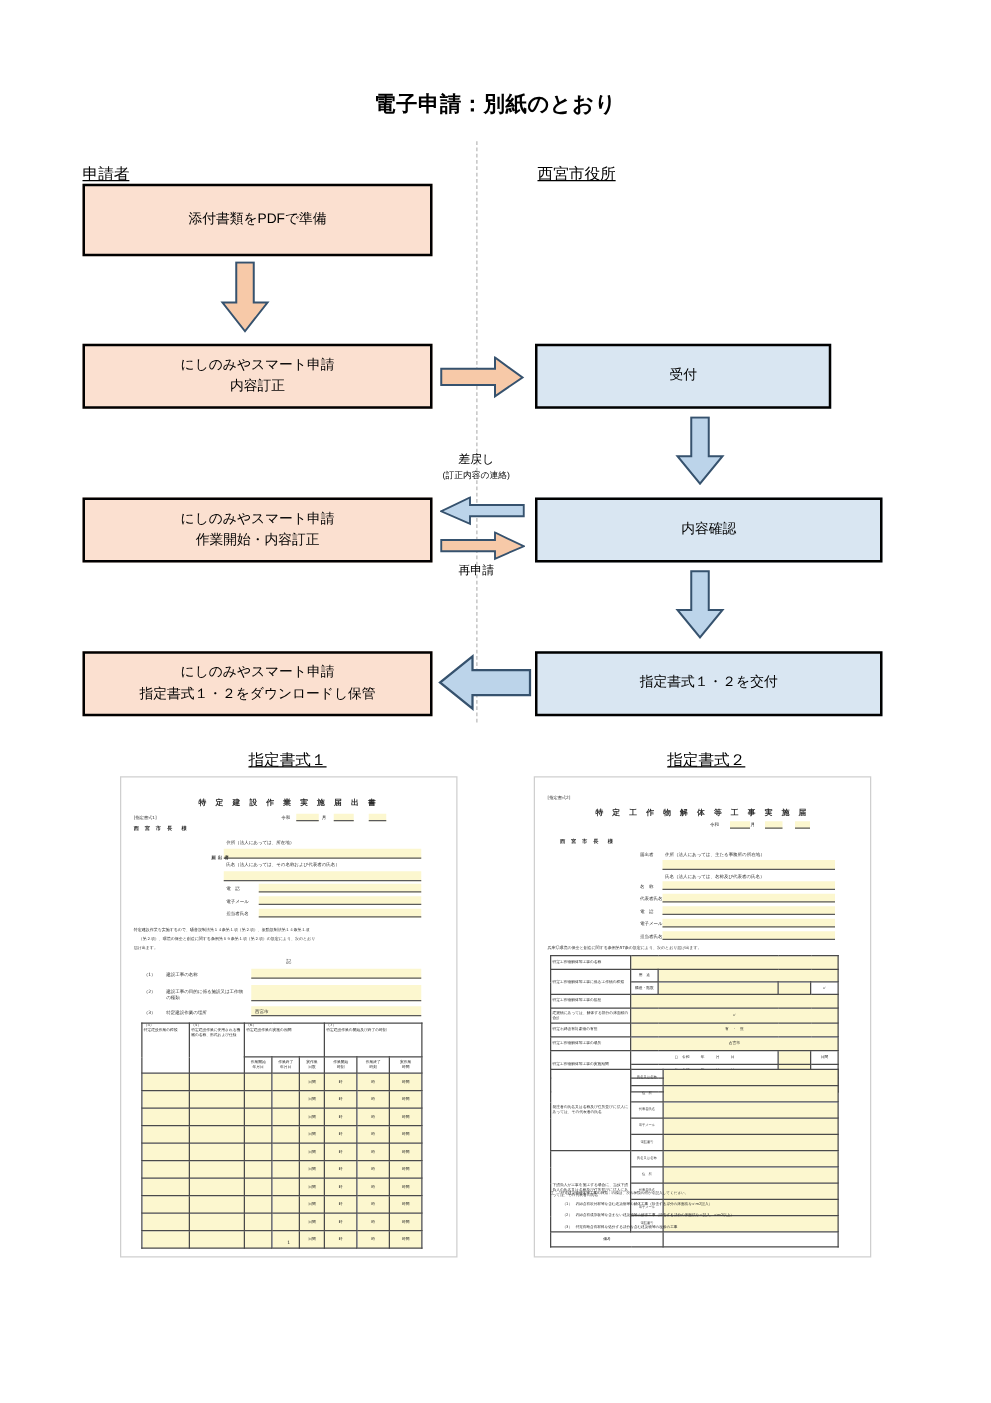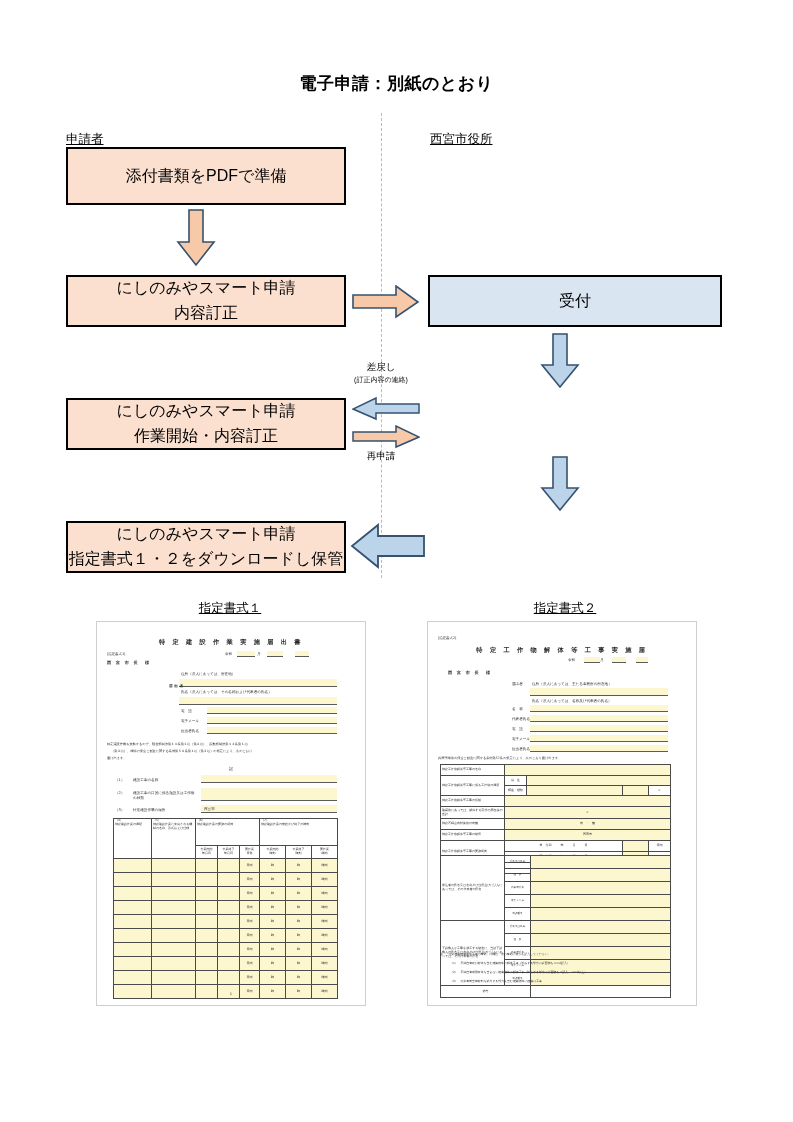--- a/index.html
+++ b/index.html
@@ -55,37 +55,37 @@
 
   
   .pbox {
     position: absolute;
     box-sizing: border-box;
     border: 2px solid #000000;
     display: flex;
     flex-direction: column;
     align-items: center;
     justify-content: center;
-    font-size: 16px;
+    font-size: 11px;
     line-height: 1.55;
     text-align: center;
     padding: 2px 4px;
   }
   .pbox.peach { background: #fbe0d0; }
   .pbox.blue  { background: #d9e6f2; }
   .pbox .ln { white-space: nowrap; }
 
   
   #box-prepare   { left: 66px; top: 147px; width: 280px; height: 58px; }
   #box-eapply    { left: 66px; top: 275px; width: 280px; height: 52px; }
   #box-revise    { left: 66px; top: 398px; width: 280px; height: 52px; }
   #box-download  { left: 66px; top: 521px; width: 280px; height: 52px; }
 
   
-  #box-receipt   { left: 428px; top: 275px; width: 294px; height: 52px; }
+  #box-receipt   { left: 428px; top: 275px; width: 237px; height: 52px; }
   #box-check     { left: 428px; top: 398px; width: 278px; height: 52px; }
   #box-issue     { left: 428px; top: 521px; width: 278px; height: 52px; }
 
   
   .arrow {
     position: absolute;
   }
   .arrow svg { display: block; }
 
   #arrow-down-prepare { left: 176px; top: 209px; }
@@ -247,21 +247,27 @@
 
   <div class="pbox peach" id="box-download">
     <span class="ln">にしのみやスマート申請</span>
     <span class="ln">指定書式１・２をダウンロードし保管</span>
   </div>
 
   <div class="pbox blue" id="box-receipt">
     <span class="ln">受付</span>
   </div>
 
-
+  <div class="pbox blue" id="box-check">
+    <span class="ln">内容確認</span>
+  </div>
+
+  <div class="pbox blue" id="box-issue">
+    <span class="ln">指定書式１・２を交付</span>
+  </div>
 
   <div class="arrow" id="arrow-down-prepare">
     <svg width="40" height="58" viewBox="0 0 40 58">
       <polygon points="13,1 27,1 27,33 38,33 20,56 2,33 13,33" fill="#f7c9a8" stroke="#36526e" stroke-width="1.6"></polygon>
     </svg>
   </div>
 
   <div class="arrow" id="arrow-right-submit">
     <svg width="68" height="34" viewBox="0 0 68 34">
       <polygon points="1,10 44,10 44,1 66,17 44,32 44,23 1,23" fill="#f7c9a8" stroke="#36526e" stroke-width="1.6"></polygon>

